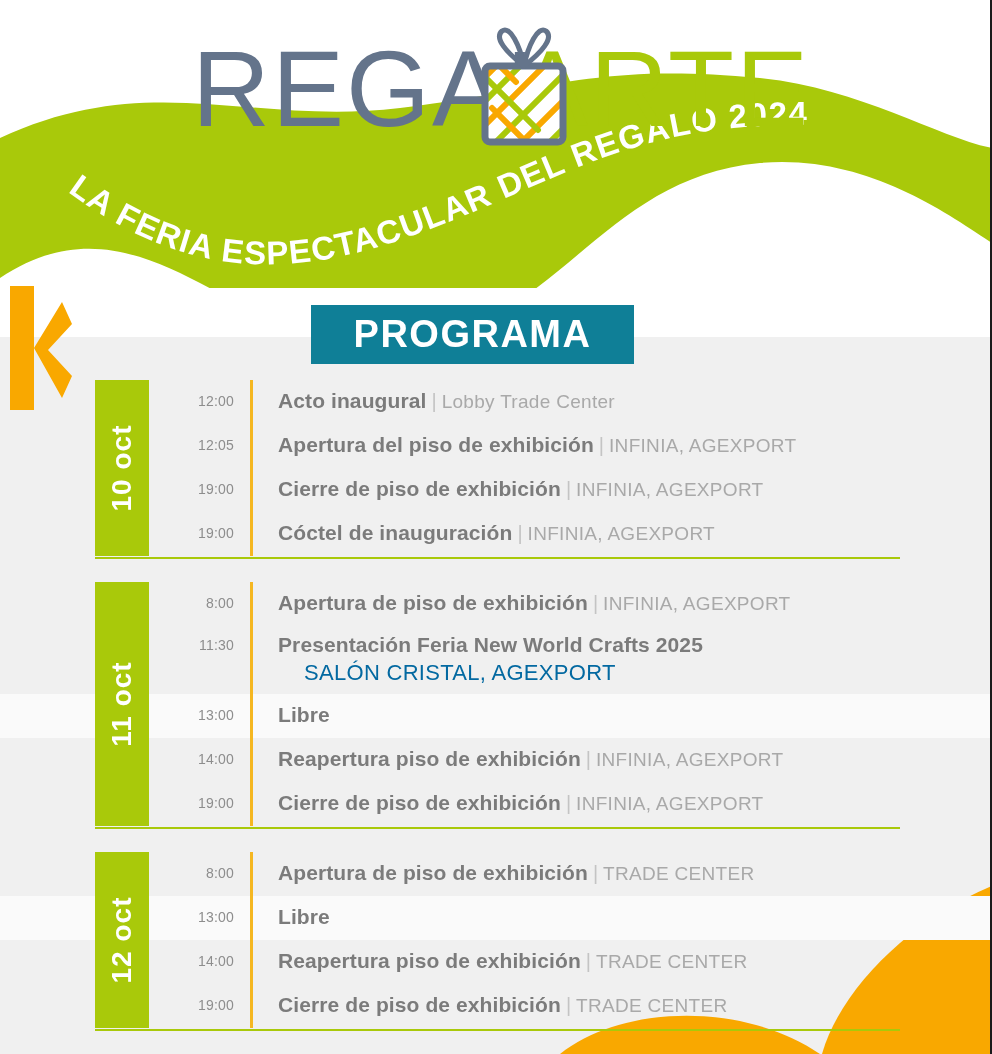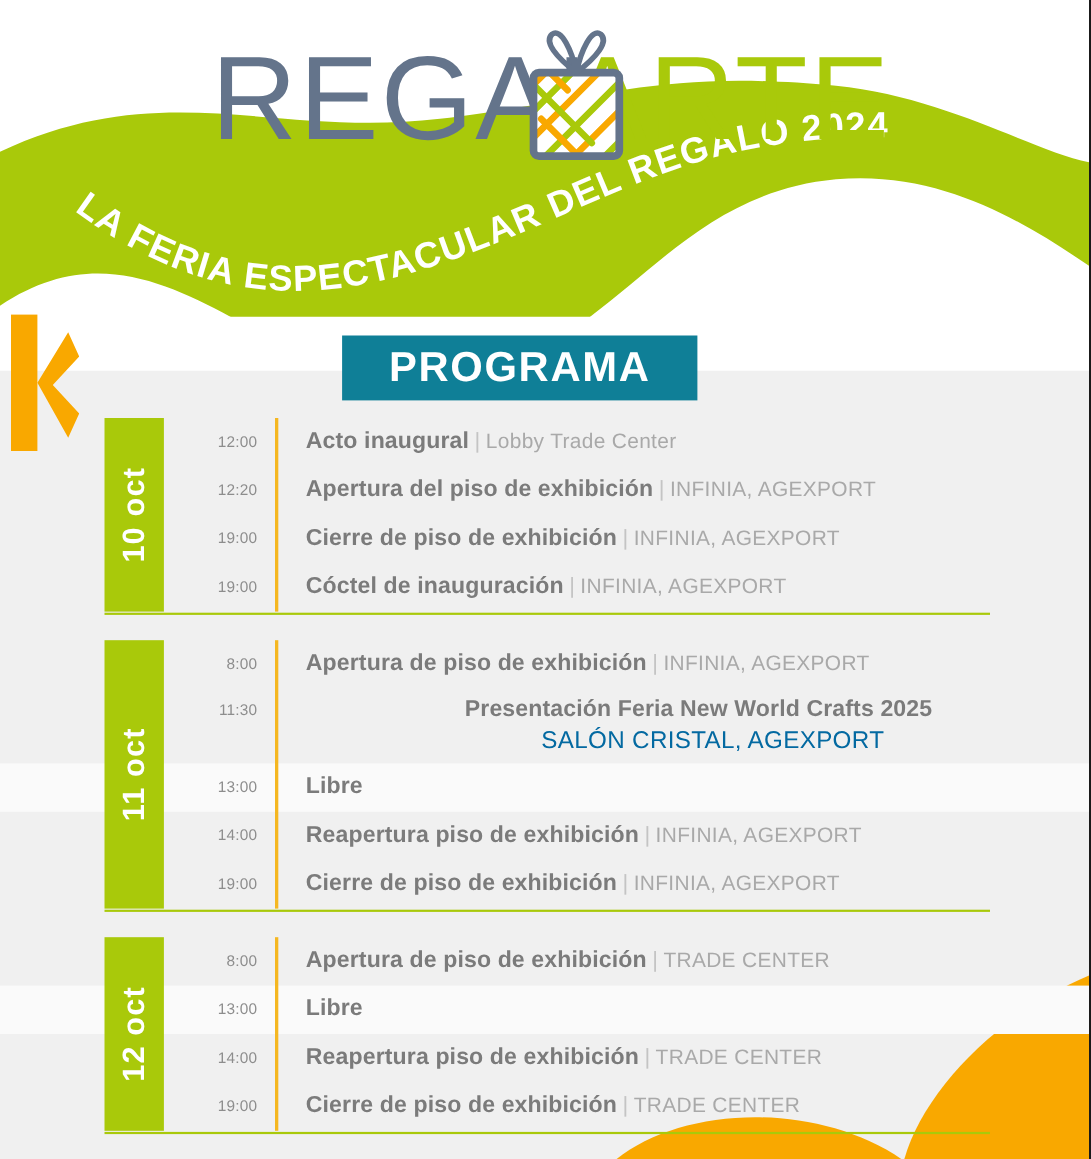--- a/index.html
+++ b/index.html
@@ -161,21 +161,21 @@
     color:#0369a1;
     font-size:22px;
     font-weight:normal;
     letter-spacing:0.3px;
     line-height:30px;
     margin-top:-6px;
     margin-left:26px;
   }
   .row.two-line { min-height:68px; }
   .row.two-line .time { line-height:34px;padding-left:44px; }
-  .row.two-line .body { line-height:34px;text-align:center; }
+  .row.two-line .body { line-height:34px; }
 </style>
 </head>
 <body>
 
 <div id="poster">
 
   <div id="grey-panel"></div>
 
   <svg id="ribbon-svg" class="deco" viewBox="0 0 992 230" preserveAspectRatio="none">
     <path d="M0,130 C150,30 250,220 400,200 C560,178 600,30 760,15 C860,6 940,60 992,95
@@ -237,21 +237,21 @@
   </div>
 
   <div id="schedule">
       <div class="day-block">
         <div class="rows-wrap">
           <div class="row">
             <div class="time">12:00</div>
             <div class="body"><span class="title">Acto inaugural</span><span class="sep">|</span><span class="venue">Lobby Trade Center</span></div>
           </div>
           <div class="row">
-            <div class="time">12:20</div>
+            <div class="time">12:05</div>
             <div class="body"><span class="title">Apertura del piso de exhibición</span><span class="sep">|</span><span class="venue">INFINIA, AGEXPORT</span></div>
           </div>
           <div class="row">
             <div class="time">19:00</div>
             <div class="body"><span class="title">Cierre de piso de exhibición</span><span class="sep">|</span><span class="venue">INFINIA, AGEXPORT</span></div>
           </div>
           <div class="row">
             <div class="time">19:00</div>
             <div class="body"><span class="title">Cóctel de inauguración</span><span class="sep">|</span><span class="venue">INFINIA, AGEXPORT</span></div>
           </div>

